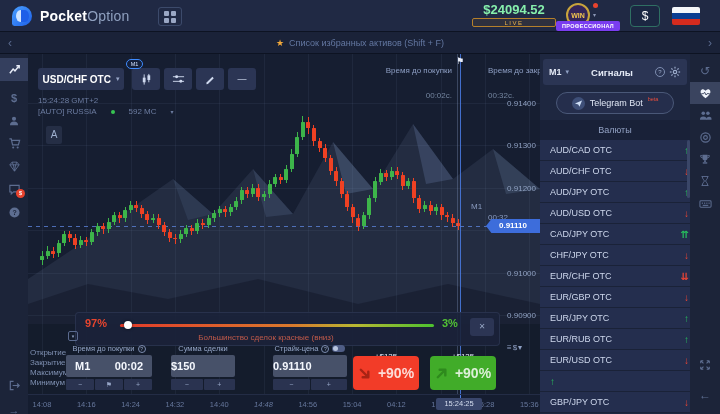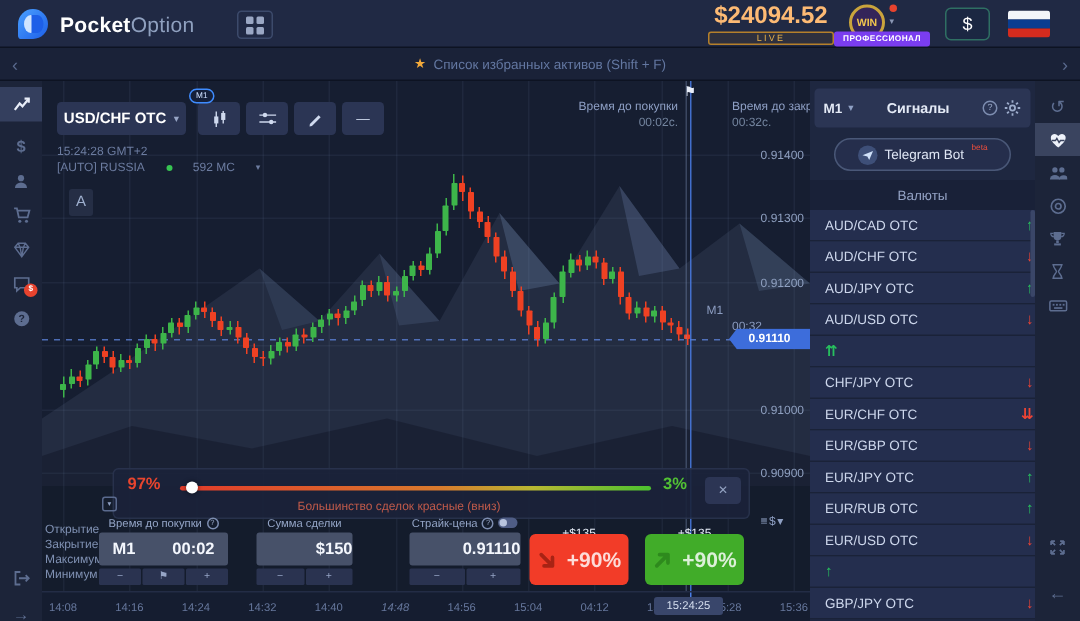--- a/index.html
+++ b/index.html
@@ -10,21 +10,21 @@
   
   #topbar { position:absolute; left:0; top:0; width:720px; height:32px; background:#202944; border-bottom:1px solid #0d1322; z-index:30; }
   #logo-badge { position:absolute; left:12px; top:6px; width:20px; height:20px; border-radius:50% 50% 50% 12%; background:linear-gradient(135deg,#4aa0ff,#1d5fe8); }
   #logo-badge:before { content:""; position:absolute; left:4px; top:4px; width:9px; height:12px; border-radius:50%; background:#cfe4ff; }
   #logo-badge:after { content:""; position:absolute; left:9px; top:4px; width:8px; height:12px; border-radius:0 50% 50% 0; background:#1d5fe8; }
   #brand { position:absolute; left:40px; top:8px; font-size:14px; color:#fff; font-weight:bold; letter-spacing:.2px; }
   #brand .light { color:#8fa0bf; font-weight:normal; }
   #grid-btn { position:absolute; left:158px; top:7px; width:24px; height:19px; border:1px solid #3c4a6b; border-radius:3px; display:flex; align-items:center; justify-content:center; gap:2px; flex-wrap:wrap; padding:3px 5px; }
   #grid-btn i { width:5px; height:5px; background:#9aa7c4; border-radius:1px; }
   #balance-wrap { position:absolute; left:472px; top:2px; width:84px; text-align:center; }
-  #balance { font-size:16px; font-weight:bold; color:#fdba74; }
+  #balance { font-size:13px; font-weight:bold; color:#86efac; }
   #live-badge { margin-top:1px; border:1px solid #b5802b; border-radius:2px; background:rgba(150,100,25,.12); color:#e9b24a; font-size:6px; letter-spacing:1.5px; padding:1px 0 0; height:9px; }
   #win-badge { position:absolute; left:566px; top:3px; width:24px; height:24px; border-radius:50%; border:2px solid #c9a43c; background:#342559; color:#f3c64e; font-size:7px; font-weight:bold; display:flex; align-items:center; justify-content:center; z-index:2; }
   #win-dot { position:absolute; left:593px; top:3px; width:5px; height:5px; border-radius:50%; background:#e8432e; }
   #win-caret { position:absolute; left:593px; top:11px; color:#8b97b5; font-size:6px; }
   #pro-badge { position:absolute; left:556px; top:21px; width:64px; height:10px; background:#7a3df0; border-radius:2px; color:#fff; font-size:5.5px; font-weight:bold; text-align:center; line-height:10px; letter-spacing:.3px; z-index:3; }
   #cur-btn { position:absolute; left:630px; top:5px; width:30px; height:22px; border:1px solid #2f6f63; border-radius:4px; background:#1b2742; color:#fff; font-size:12px; text-align:center; line-height:20px; }
   #flag { position:absolute; left:672px; top:7px; width:28px; height:18px; border-radius:2px; overflow:hidden; }
   #flag i { display:block; width:100%; height:6px; }
   #flag .w{background:#f4f6f9;} #flag .b{background:#0a3d91;} #flag .r{background:#d52b1e;}
 
@@ -80,21 +80,21 @@
   #candles { position:absolute; left:0; top:0; width:512px; height:340px; z-index:3; }
   .wick { position:absolute; width:1px; }
   .body { position:absolute; width:4px; border-radius:.5px; }
   .c-up { background:#3db54a; } .c-dn { background:#ef4123; }
   #exp-line-grey { position:absolute; left:429px; top:0; width:1px; height:340px; background:rgba(130,150,190,.35); z-index:4; }
   #exp-line-blue { position:absolute; left:432px; top:0; width:1px; height:340px; background:rgba(74,125,230,.85); z-index:4; }
   #exp-flag { position:absolute; left:428px; top:2px; color:#e8edf8; font-size:9px; z-index:5; }
   #lbl-buy { position:absolute; left:290px; top:12px; width:134px; text-align:right; z-index:5; }
   #lbl-close { position:absolute; left:460px; top:12px; width:120px; text-align:left; z-index:5; }
   .exp-title { color:#8e9fc4; font-size:8px; }
-  .exp-val { color:#74859f; font-size:8px; margin-top:2px; }
+  .exp-val { color:#74859f; font-size:8px; margin-top:16px; }
   #marker-tf { position:absolute; left:443px; top:148px; color:#8b9cc0; font-size:8px; z-index:5; }
   #marker-cd { position:absolute; left:460px; top:159px; color:#8b9cc0; font-size:8px; z-index:5; }
   .price-lab { position:absolute; left:456px; width:52px; text-align:right; color:#8fa0c0; font-size:8px; z-index:5; }
   #price-pill { position:absolute; left:458px; top:165px; width:54px; height:14px; background:#3d6ddb; color:#fff; font-size:8px; font-weight:bold; text-align:center; line-height:14px; z-index:6; clip-path:polygon(10% 0,100% 0,100% 100%,10% 100%,0 50%); }
 
   
   #sym-btn { position:absolute; left:10px; top:14px; width:86px; height:22px; background:#2b3554; border-radius:3px; display:flex; align-items:center; justify-content:center; gap:5px; color:#fff; font-size:10px; font-weight:bold; z-index:7; }
   #sym-btn .caret { color:#97a5c6; font-size:7px; }
   .tool-btn { position:absolute; top:14px; width:28px; height:22px; background:#2b3554; border-radius:3px; display:flex; align-items:center; justify-content:center; color:#cfd9ee; z-index:7; }
   #tf-chip { position:absolute; left:98px; top:5px; width:17px; height:10px; border:1px solid #3f8cff; border-radius:5px; background:#15203a; color:#cfe0ff; font-size:5.5px; text-align:center; line-height:9px; z-index:8; }
@@ -111,21 +111,21 @@
   #s-knob { position:absolute; left:48px; top:8px; width:8px; height:8px; border-radius:50%; background:#fff; box-shadow:0 0 3px rgba(0,0,0,.6); }
   #s-green { position:absolute; left:366px; top:4px; color:#52c234; font-size:11px; font-weight:bold; }
   #s-close { position:absolute; left:394px; top:5px; width:24px; height:18px; background:#2c3554; border-radius:3px; color:#94a3c2; font-size:8px; text-align:center; line-height:18px; }
   #s-caption { position:absolute; left:0; top:20px; width:380px; text-align:center; color:#c05a4a; font-size:8px; }
 
   
   #ghost-ohlc { position:absolute; left:2px; top:294px; width:60px; z-index:8; color:#7f90b2; font-size:8px; line-height:10px; }
   .grp { position:absolute; z-index:9; }
   .grp-label { display:flex; align-items:center; justify-content:center; gap:3px; color:#94a5c7; font-size:7.5px; height:9px; white-space:nowrap; }
   .grp .info-circle { width:8px; height:8px; font-size:5px; line-height:6px; }
-  .field { margin-top:2px; height:22px; background:#475169; border-radius:2px; color:#f4f7fd; font-weight:bold; font-size:11px; display:flex; align-items:center; justify-content:flex-end; }
+  .field { margin-top:2px; height:22px; background:#475169; border-radius:2px; color:#f4f7fd; font-weight:bold; font-size:11px; display:flex; align-items:center; justify-content:flex-start; }
   .stepper { margin-top:2px; height:11px; display:flex; gap:1px; }
   .stepper div { flex:1; background:#2a3350; color:#96a5c6; font-size:7px; text-align:center; line-height:11px; border-radius:1px; }
   #grp-time { left:38px; top:290px; width:86px; }
   #grp-time .field { justify-content:space-between; padding:0 9px; }
   #collapse-icon { position:absolute; left:40px; top:277px; width:10px; height:10px; border:1px solid #5a6a8e; border-radius:2px; color:#8fa0c4; font-size:5px; text-align:center; line-height:9px; z-index:9; }
   #grp-amount { left:143px; top:290px; width:64px; }
   #grp-strike { left:245px; top:290px; width:74px; }
   .toggle { width:13px; height:7px; border-radius:4px; background:#4f5d85; position:relative; }
   .toggle i { position:absolute; left:1px; top:1px; width:5px; height:5px; border-radius:50%; background:#b9c5de; }
   .pay { position:absolute; top:291px; width:66px; text-align:center; z-index:9; }
@@ -616,20 +616,21 @@
         </div>
         <div class="asset-row">
           <span class="asset-name">AUD/JPY OTC</span>
           <span class="trend up">↑</span>
         </div>
         <div class="asset-row">
           <span class="asset-name">AUD/USD OTC</span>
           <span class="trend down">↓</span>
         </div>
         <div class="asset-row">
+          <span class="asset-name">CAD/JPY OTC</span>
           <span class="trend up2">⇈</span>
         </div>
         <div class="asset-row">
           <span class="asset-name">CHF/JPY OTC</span>
           <span class="trend down">↓</span>
         </div>
         <div class="asset-row">
           <span class="asset-name">EUR/CHF OTC</span>
           <span class="trend down2">⇊</span>
         </div>

